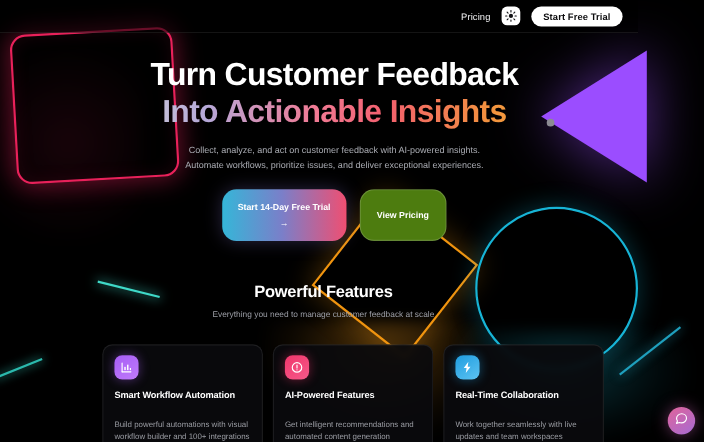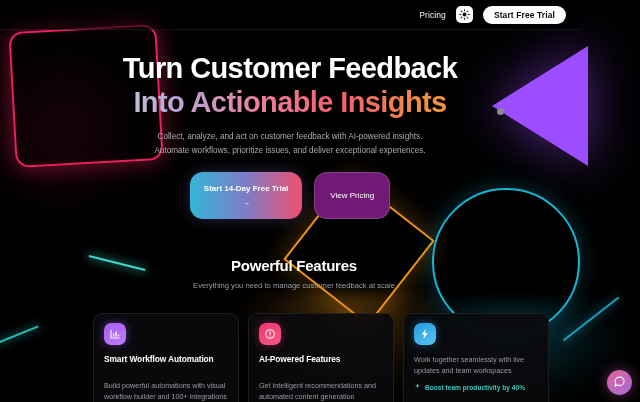--- a/index.html
+++ b/index.html
@@ -141,21 +141,21 @@
     border-radius: 11px;
     border: none;
     cursor: pointer;
     font-family: "Liberation Sans", sans-serif;
     letter-spacing: 0.1px;
   }
 
   
   .hero {
     position: absolute;
-    top: 52px; left: 0; width: 580px;
+    top: 52px; left: 14px; width: 580px;
     text-align: center;
     z-index: 4;
   }
   .hero h1 {
     font-size: 29px;
     line-height: 1.16;
     font-weight: bold;
     letter-spacing: -0.6px;
   }
   .h-line1 { color: #ffffff; display: block; }
@@ -188,24 +188,24 @@
     border: none;
     border-radius: 13px;
     padding: 12px 14px;
     cursor: pointer;
     font-family: "Liberation Sans", sans-serif;
     display: flex; align-items: center; gap: 5px;
     box-shadow: 0 0 16px rgba(120,110,190,0.35);
     flex-direction: column;
   }
   .btn-secondary {
-    background: #701a75;
+    background: #4d7c0f;
     color: #ffffff;
     font-size: 8px;
-    font-weight: normal;
+    font-weight: bold;
     border: 1px solid rgba(255,255,255,0.17);
     border-radius: 13px;
     padding: 7px 15px;
     cursor: pointer;
     font-family: "Liberation Sans", sans-serif;
   }
 
   
   .features-head {
     position: absolute;
@@ -387,20 +387,21 @@
         <span>Make data-driven decisions 3x faster</span>
       </div>
     </div>
 
     <div class="card">
       <div class="card-icon ic-blue">
         <svg width="12" height="12" viewBox="0 0 24 24" fill="#ffffff">
           <path d="M13.6 1.8L5.2 13.2h5.1l-1.4 9 8.6-11.6h-5.2z"></path>
         </svg>
       </div>
+      <div class="card-title">Real-Time Collaboration</div>
       <div class="card-desc">Work together seamlessly with live updates and team workspaces</div>
       <div class="card-stat">
         <span class="spark">
           <svg width="7" height="7" viewBox="0 0 24 24" fill="#38c6bb">
             <path d="M12 1.5l2.2 6.1 6.3 2.2-6.3 2.2L12 18.2l-2.2-6.2-6.3-2.2 6.3-2.2z"></path>
           </svg>
         </span>
         <span>Boost team productivity by 40%</span>
       </div>
     </div>

